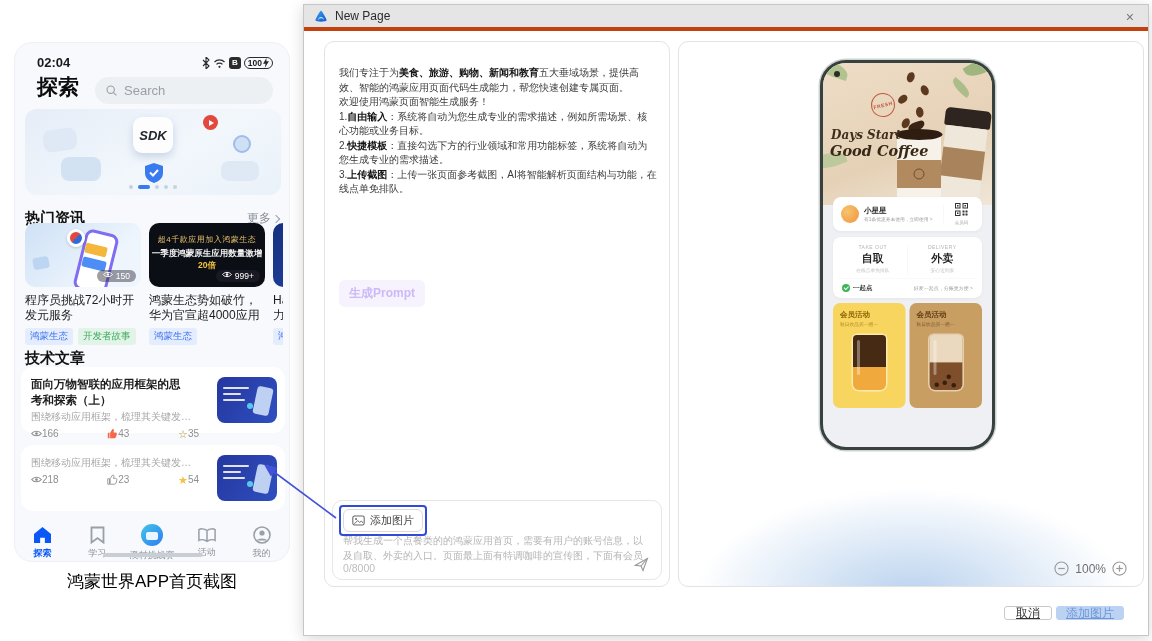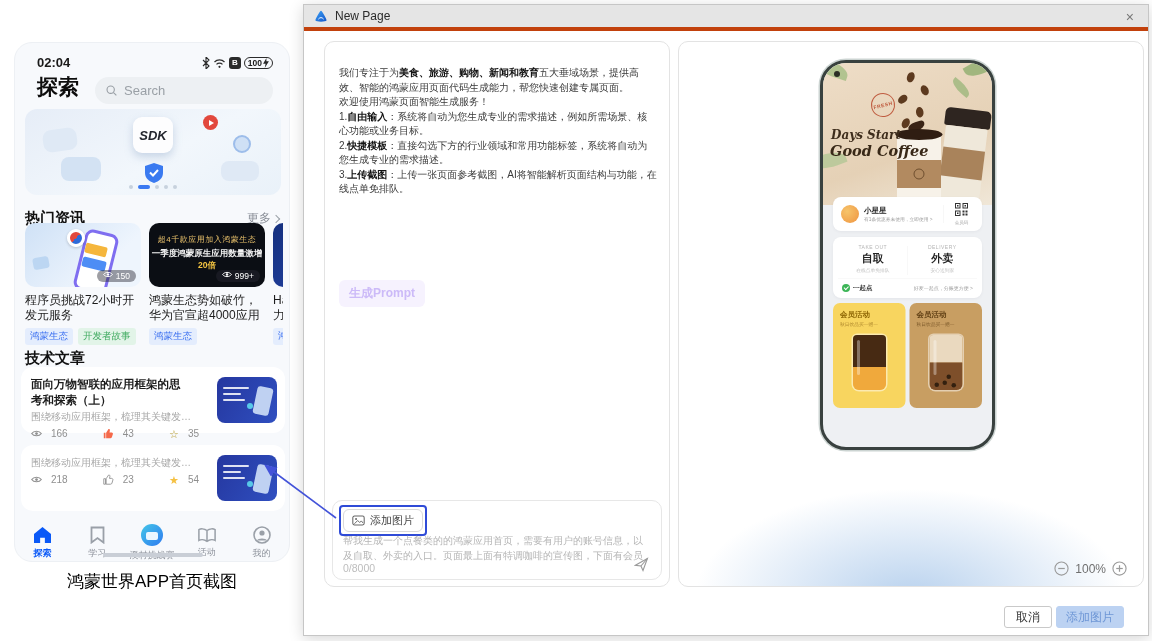--- a/index.html
+++ b/index.html
@@ -62,21 +62,21 @@
             height:30px; overflow:hidden; }
   .tags { margin-top:5px; display:flex; gap:5px; }
   .pill { font-size:9.5px; border-radius:3px; padding:2px 5px; white-space:nowrap; }
   .pb { background:#e4edfd; color:#3a6ff0; }
   .pg { background:#e2f4e8; color:#3faa5f; }
 
   .art { position:absolute; left:6px; width:264px; height:66px; background:#fff; border-radius:12px; padding:9px 10px; }
   .atitle { width:160px; font-size:11.5px; font-weight:bold; line-height:16px; color:#1c1c1c; }
   .adesc { width:160px; margin-top:2px; font-size:10px; color:#a8a8a8; white-space:nowrap; overflow:hidden; text-overflow:ellipsis; }
   .astats { margin-top:4px; width:168px; display:flex; justify-content:space-between; font-size:10px; color:#8f8f8f; }
-  .astat { display:flex; align-items:center; gap:9px; }
+  .astat { display:flex; align-items:center; gap:0; }
   .thumb { position:absolute; right:8px; top:10px; width:60px; height:46px; border-radius:8px; overflow:hidden;
            background:linear-gradient(120deg,#25379f,#2f4fc0); }
   .tbar { position:absolute; left:6px; height:2px; background:rgba(255,255,255,.85); border-radius:1px; }
   .tphone { position:absolute; right:6px; top:10px; width:16px; height:28px; background:#cfe0f8; border-radius:3px; transform:rotate(12deg); opacity:.9; }
   .tdot { position:absolute; right:24px; top:26px; width:6px; height:6px; border-radius:50%; background:#57c8e8; }
   .star { font-size:11px; line-height:10px; }
 
   .nav { position:absolute; left:0; right:0; top:474px; height:52px; display:flex; }
   .nav-it { flex:1; display:flex; flex-direction:column; align-items:center; justify-content:center; gap:3px; }
   .nav-lb { font-size:9px; color:#8d929b; white-space:nowrap; }
@@ -177,21 +177,21 @@
            box-shadow:0 0 0 3px rgba(255,255,255,.5); }
   .dk1 .top { height:58%; background:#472a13; }
   .dk1 .bot { height:42%; background:#f0a93c; }
   .dk2 .top { height:50%; background:#ead9bf; }
   .dk2 .bot { height:50%; background:#7e4f2a; }
   .pearl { position:absolute; width:9px; height:9px; border-radius:50%; background:#33200f; }
   .gloss { position:absolute; left:8px; top:10px; width:6px; height:70px; background:rgba(255,255,255,.35); border-radius:3px; }
 
   .zoomctl { position:absolute; right:16px; bottom:10px; display:flex; align-items:center; gap:6px; font-size:12px; color:#6f6f6f; }
 
-  .btn { position:absolute; top:601px; height:22px; font-size:12px; border-radius:3px; display:flex; align-items:center; justify-content:center; }
+  .btn { position:absolute; top:601px; height:14px; font-size:12px; border-radius:3px; display:flex; align-items:center; justify-content:center;text-decoration:underline; }
   .btn-cancel { right:96px; width:48px; background:#fff; border:1px solid #c9c9c9; color:#333; }
   .btn-save { right:24px; width:68px; background:#bcd2f2; border:1px solid #bcd2f2; color:#6e97d6; }
 
   .arrow-svg { position:absolute; left:248px; top:450px; }
 </style>
 </head>
 <body>
 
 <div class="canvas">
 

